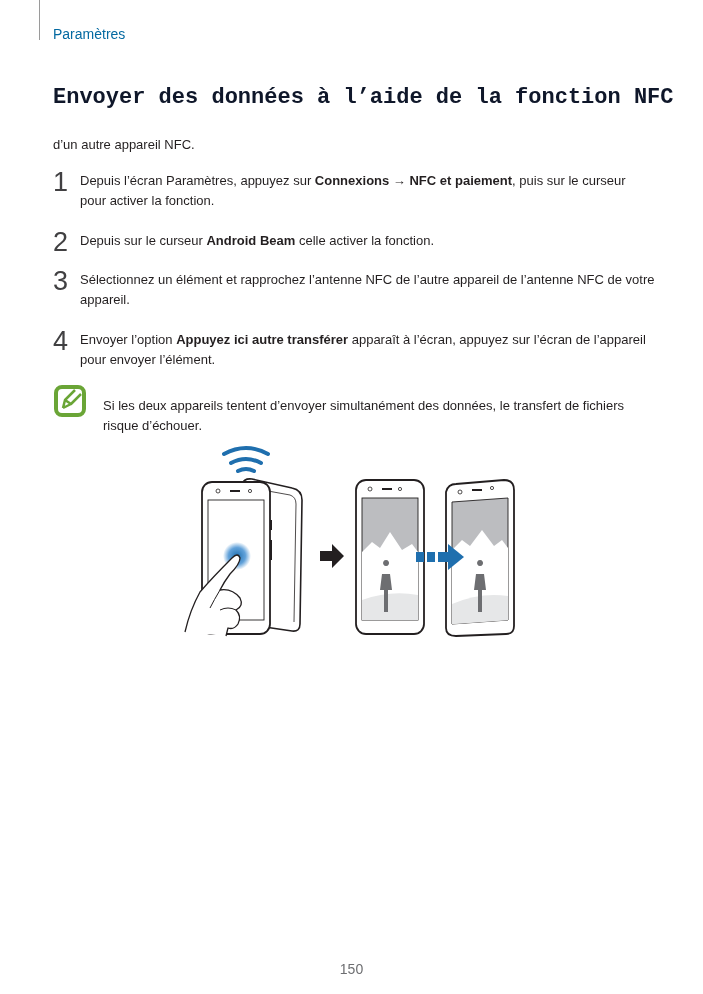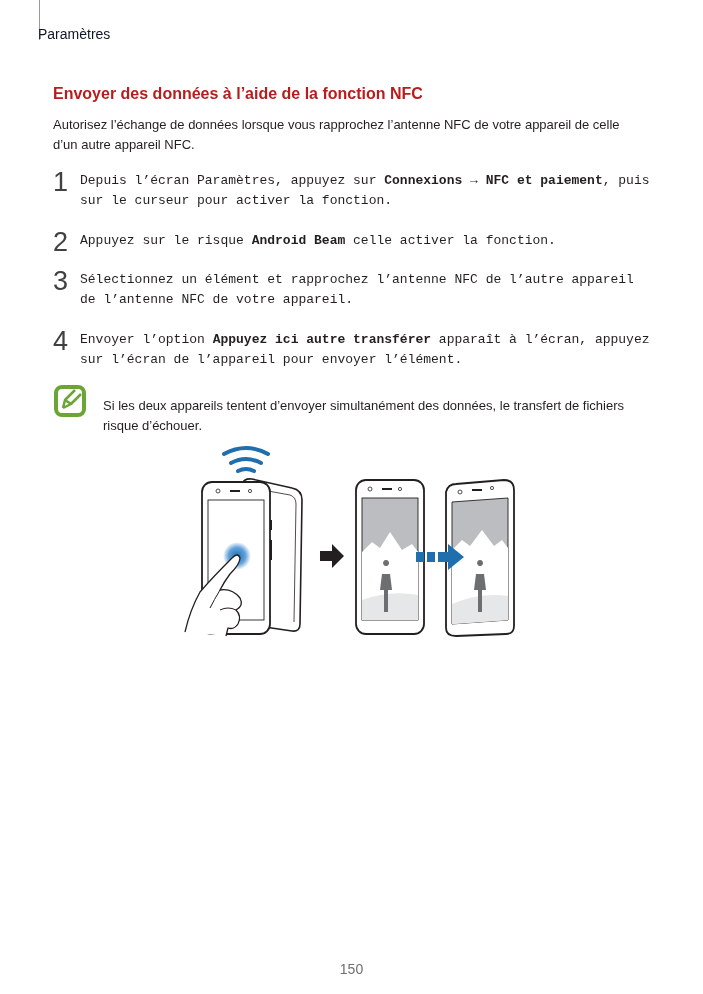--- a/index.html
+++ b/index.html
@@ -1,50 +1,50 @@
 <!DOCTYPE html>
 <html><head>
 <meta charset="utf-8">
 <style>
   html,body{margin:0;padding:0;background:#fff;}
   body{width:703px;height:994px;position:relative;overflow:hidden;font-family:"Liberation Sans",sans-serif;color:#231f20;}
   .header-rule{position:absolute;left:39px;top:0;width:1px;height:40px;background:#9a9a9a;}
-  .header-title{position:absolute;left:38px;top:26px;font-size:14px;color:#0f172a;letter-spacing:0;}
-  .section-title{position:absolute;left:53px;top:85px;font-size:16px;font-weight:bold;color:#b91c1c;}
+  .header-title{position:absolute;left:53px;top:26px;font-size:14px;color:#0369a1;letter-spacing:0;}
+  .section-title{position:absolute;left:53px;top:85px;font-size:22px;font-weight:bold;color:#0f172a;font-family:Liberation Mono, monospace;}
   .intro{position:absolute;left:53px;top:115px;width:600px;font-size:13px;line-height:20px;color:#231f20;}
   .step{position:absolute;left:53px;width:600px;}
   .step-num{position:absolute;left:0;top:-4px;font-size:27px;color:#414042;font-weight:normal;line-height:30px;}
-  .step-text{position:absolute;left:27px;top:0;width:575px;font-size:13px;line-height:20px;font-family:Liberation Mono, monospace;}
+  .step-text{position:absolute;left:27px;top:0;width:575px;font-size:13px;line-height:20px;}
   .step-text b{font-weight:bold;}
   .note{position:absolute;left:53px;top:384px;width:600px;}
   .note-icon{position:absolute;left:0;top:0;width:34px;height:34px;}
   .note-text{position:absolute;left:50px;top:12px;width:550px;font-size:13px;line-height:20px;}
   .illustration{position:absolute;left:180px;top:440px;width:350px;height:200px;}
   .page-number{position:absolute;left:0;width:703px;top:961px;text-align:center;font-size:14px;color:#6d6e71;}
 </style>
 </head>
 <body>
 
 <div class="header-rule"></div>
 <div class="header-title">Paramètres</div>
 
 <div class="section-title">Envoyer des données à l’aide de la fonction NFC</div>
 <div class="intro">
-  <span>Autorisez l’échange de données lorsque vous rapprochez l’antenne NFC de votre appareil de celle</span><br>
+  <br>
   <span>d’un autre appareil NFC.</span>
 </div>
 
 <div class="step" style="top:171px;">
   <div class="step-num">1</div>
   <div class="step-text"><span>Depuis l’écran Paramètres, appuyez sur </span><b>Connexions</b><span> → </span><b>NFC et paiement</b><span>, puis sur le curseur pour activer la fonction.</span></div>
 </div>
 
 <div class="step" style="top:231px;">
   <div class="step-num">2</div>
-  <div class="step-text"><span>Appuyez sur le risque </span><b>Android Beam</b><span> celle activer la fonction.</span></div>
+  <div class="step-text"><span>Depuis sur le curseur </span><b>Android Beam</b><span> celle activer la fonction.</span></div>
 </div>
 
 <div class="step" style="top:270px;">
   <div class="step-num">3</div>
   <div class="step-text">Sélectionnez un élément et rapprochez l’antenne NFC de l’autre appareil de l’antenne NFC de votre appareil.</div>
 </div>
 
 <div class="step" style="top:330px;">
   <div class="step-num">4</div>
   <div class="step-text"><span>Envoyer l’option </span><b>Appuyez ici autre transférer</b><span> apparaît à l’écran, appuyez sur l’écran de l’appareil pour envoyer l’élément.</span></div>

